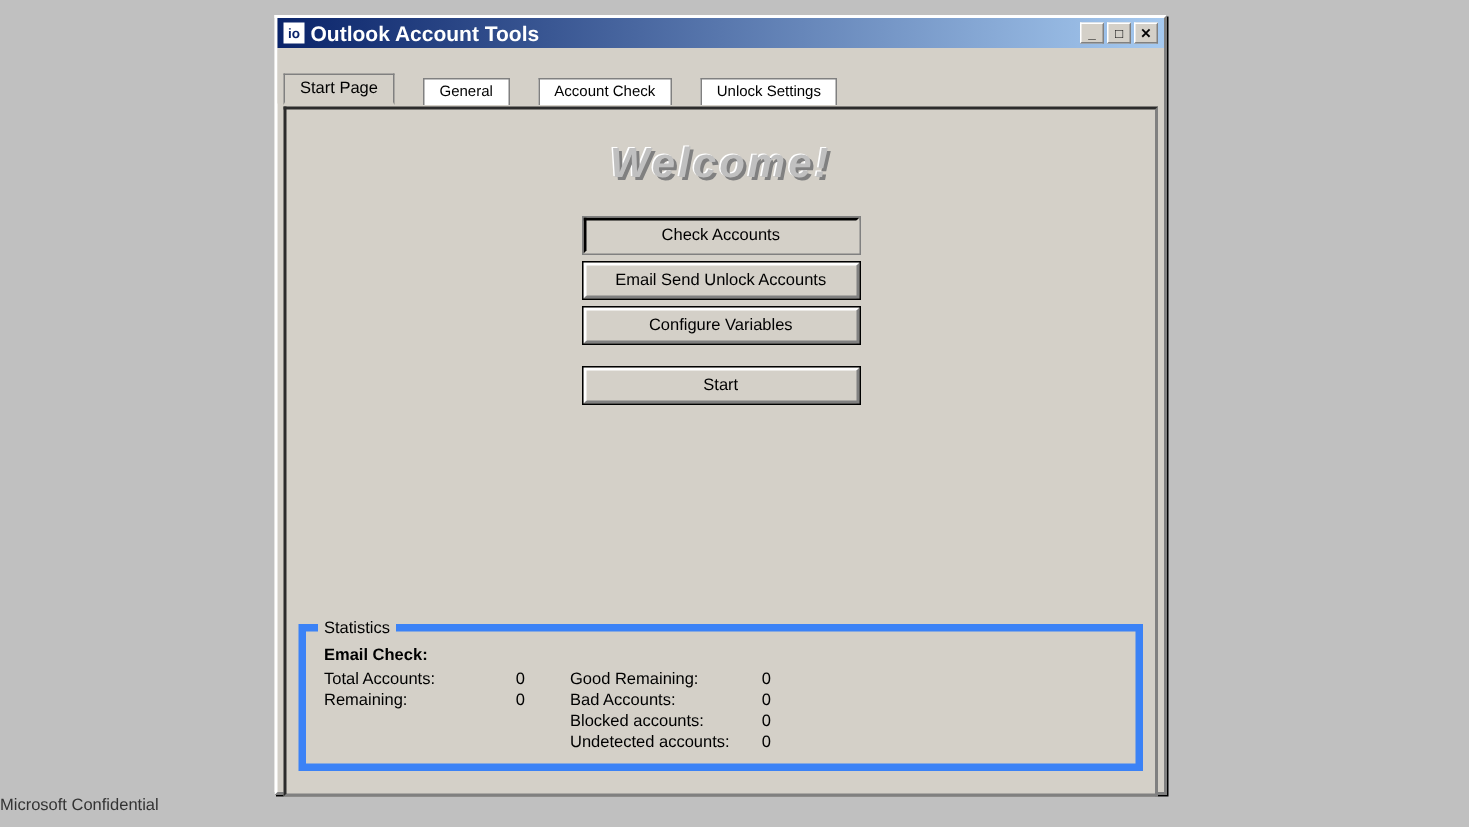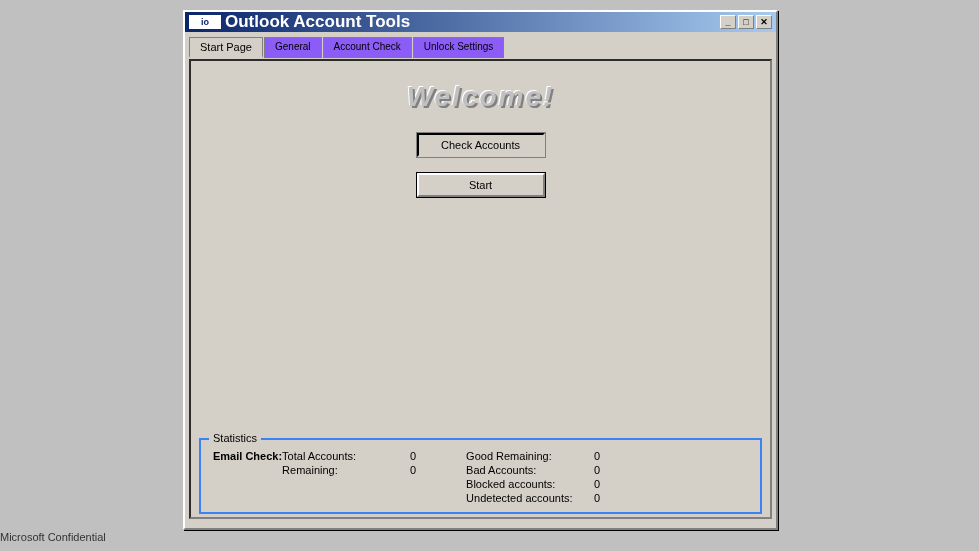--- a/index.html
+++ b/index.html
@@ -34,34 +34,34 @@
       height: 20px;
       display: flex;
       align-items: center;
       padding: 0 4px;
       color: #fff;
       font-size: 11px;
       font-weight: bold;
       user-select: none;
     }
     .titlebar-icon {
-      width: 32px;
+      width: 14px;
       height: 14px;
       margin-right: 4px;
       background: #fff;
       display: flex;
       align-items: center;
       justify-content: center;
       font-size: 9px;
       color: #0a246a;
       font-weight: bold;
     }
     .titlebar-title {
       flex: 1;
-      font-size: 17px;
+      font-size: 14px;
     }
     .titlebar-buttons {
       display: flex;
       gap: 2px;
     }
     .titlebar-btn {
       width: 16px;
       height: 14px;
       background: #d4d0c8;
       border: 1px solid #fff;
@@ -75,43 +75,44 @@
       font-family: 'Marlett', 'Webdings', sans-serif;
       color: #000;
     }
     .titlebar-btn.close-btn {
       background: #d4d0c8;
     }
 
     
     .tabbar {
       display: flex;
-      padding: 4px 4px 0 4px;
-      background: #d4d0c8;
-      gap: 1px;
+      align-items: flex-end;
+      padding: 16px 4px 0 4px;
+      background: #d4d0c8;
+      gap: 19px;
     }
     .tab {
       padding: 3px 10px;
       background: #d4d0c8;
       border: 1px solid #808080;
       border-bottom: none;
       cursor: pointer;
       font-size: 11px;
       position: relative;
       top: 1px;
     }
     .tab.active {
       background: #d4d0c8;
       border: 1px solid #808080;
       border-bottom: 2px solid #d4d0c8;
       z-index: 2;
       font-weight: normal;
     }
     .tab:not(.active) {
-      background: #8b5cf6;
+      background: #ffffff;
       font-size: 10px;
     }
 
     
     .content {
       background: #d4d0c8;
       border: 2px inset #808080;
       margin: 2px 4px 4px 4px;
       padding: 20px 10px;
       height: 460px;
@@ -133,21 +134,21 @@
     }
 
     .subtitle {
       font-size: 11px;
       margin-bottom: 16px;
       color: #000;
     }
 
     
     .action-btn {
-      width: 128px;
+      width: 184px;
       padding: 4px 8px;
       background: #d4d0c8;
       border: 2px solid #fff;
       border-right-color: #808080;
       border-bottom-color: #808080;
       outline: 1px solid #000;
       cursor: pointer;
       font-size: 11px;
       font-family: 'Tahoma', Arial, sans-serif;
       margin-bottom: 6px;
@@ -163,53 +164,53 @@
     .btn-spacer {
       height: 10px;
     }
 
     
     .stats-group {
       position: absolute;
       bottom: 14px;
       left: 14px;
       right: 14px;
-      border: 2px solid #3b82f6;
+      border: 5px solid #3b82f6;
       padding: 10px 12px 8px 12px;
       background: #d4d0c8;
     }
     .stats-legend {
       position: absolute;
       top: -8px;
       left: 8px;
       background: #d4d0c8;
       padding: 0 4px;
       font-size: 11px;
     }
     .stats-content {
       display: flex;
-      flex-direction: row;
+      flex-direction: column;
       gap: 0;
     }
     .email-check-label {
       font-weight: bold;
       margin-bottom: 4px;
       font-size: 11px;
     }
     .stats-columns {
       display: flex;
       gap: 0;
     }
     .stats-col {
       display: flex;
       flex-direction: column;
       gap: 2px;
     }
     .stats-col:first-child {
-      margin-right: 40px;
+      margin-right: 20px;
     }
     .stats-col:last-child {
       margin-left: 10px;
     }
     .stat-row {
       display: flex;
       align-items: center;
       gap: 4px;
       font-size: 11px;
     }
@@ -259,20 +260,22 @@
     </div>
     <div class="tab">
       <span>Unlock Settings</span>
     </div>
   </div>
 
   <div class="content">
     <div class="welcome-title">Welcome!</div>
 
     <button class="action-btn selected">Check Accounts</button>
+    <button class="action-btn">Email Send Unlock Accounts</button>
+    <button class="action-btn">Configure Variables</button>
     <div class="btn-spacer"></div>
     <button class="action-btn">Start</button>
 
     <div class="stats-group">
       <span class="stats-legend">Statistics</span>
       <div class="stats-content">
         <div class="email-check-label">Email Check:</div>
         <div class="stats-columns">
           <div class="stats-col">
             <div class="stat-row">

